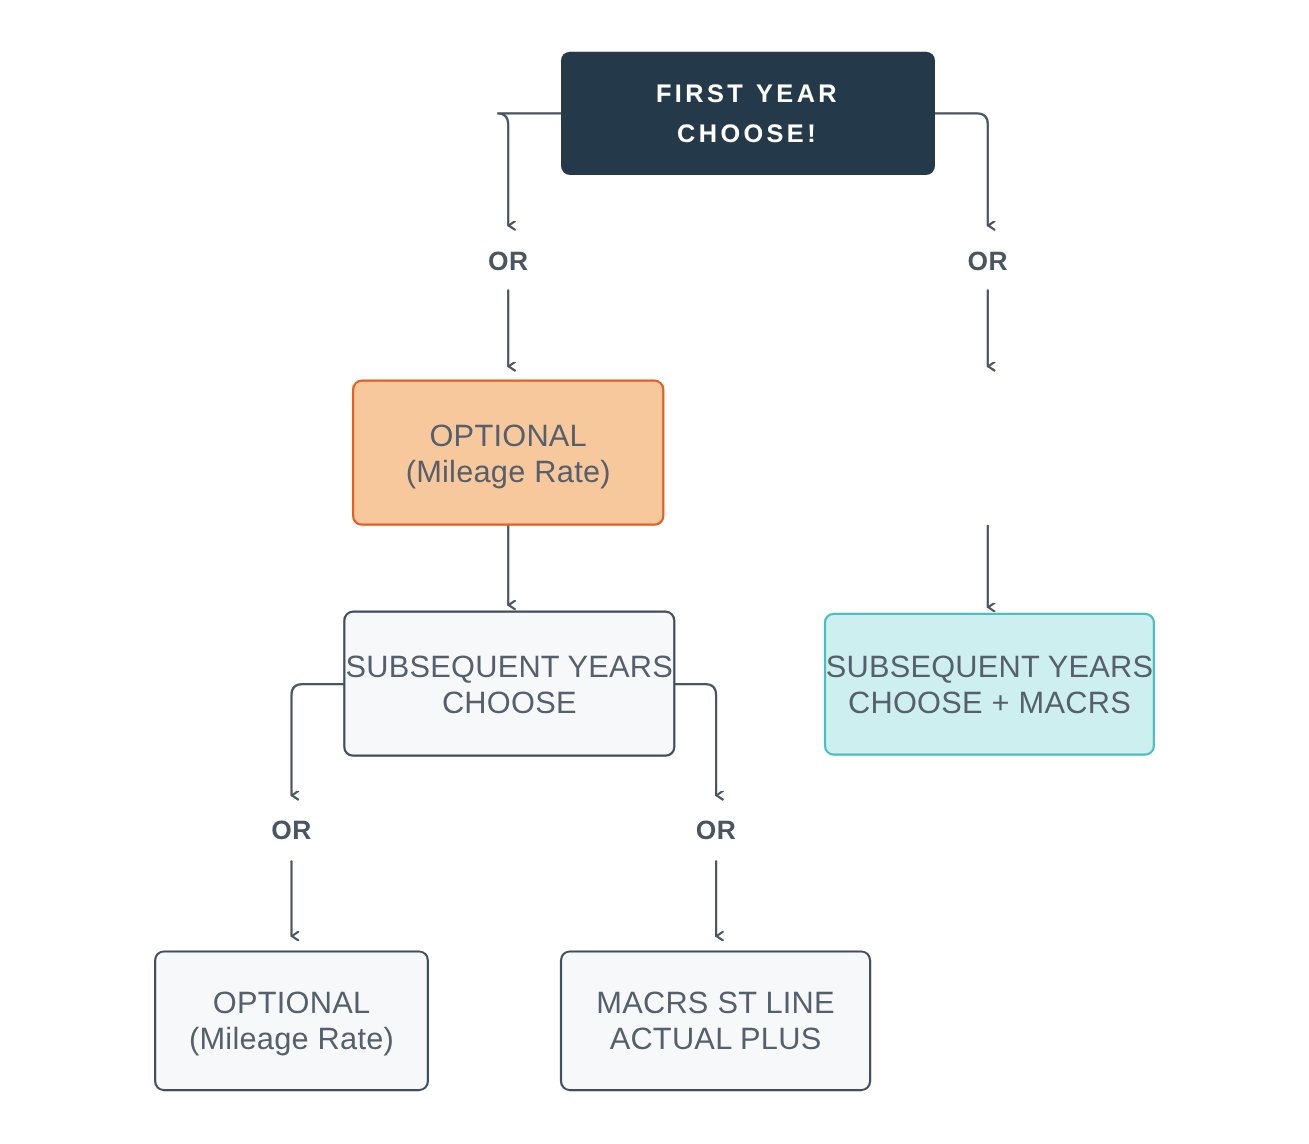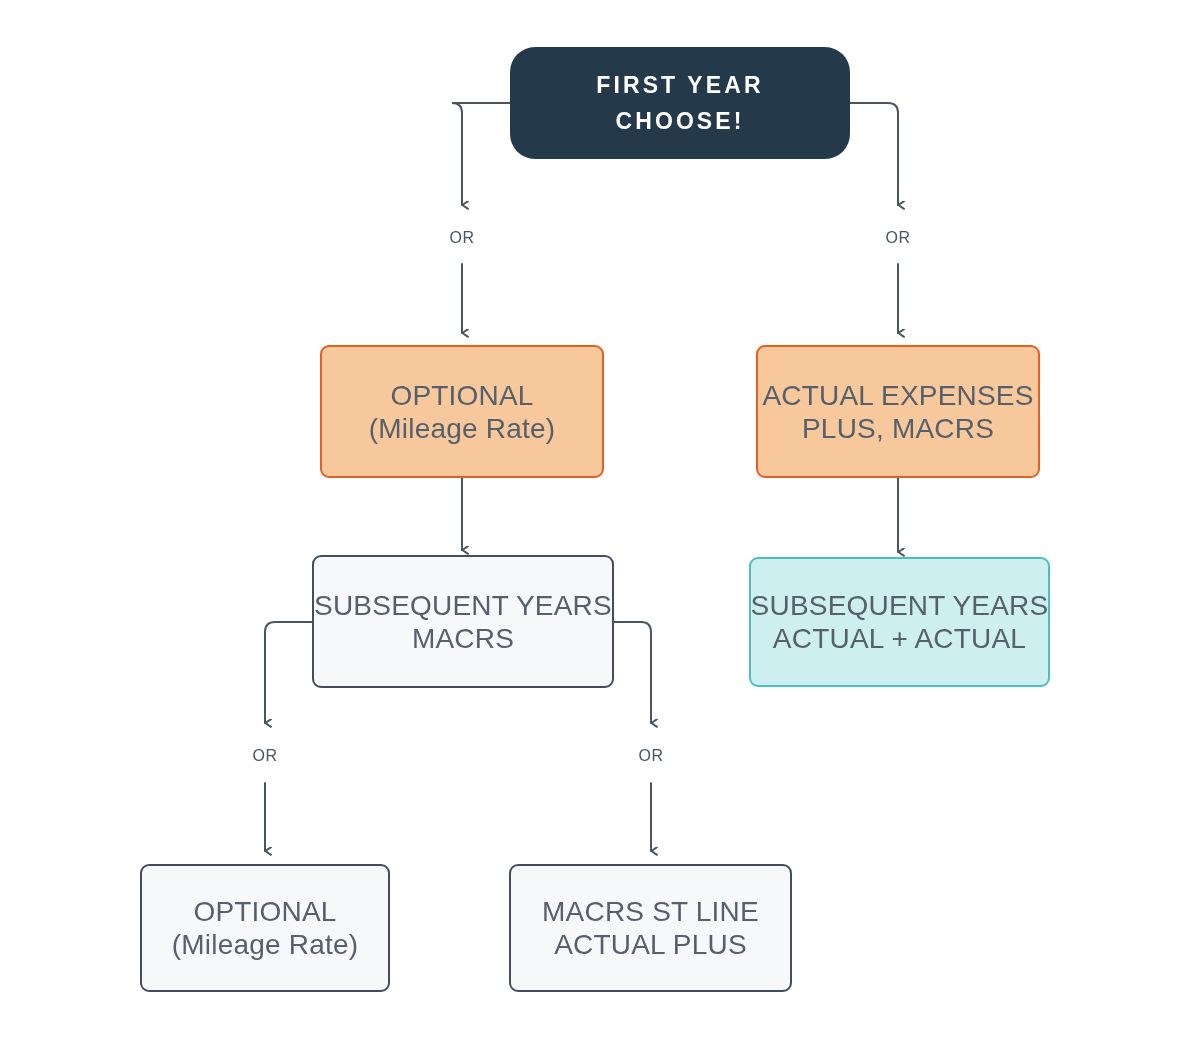--- a/index.html
+++ b/index.html
@@ -81,22 +81,22 @@
     font-size: 28px;
     font-weight: normal;
     line-height: 33px;
     letter-spacing: 0.2px;
   }
 
   
   .or-label {
     position: absolute;
     color: #4a5562;
-    font-size: 16px;
-    font-weight: normal;
+    font-size: 24px;
+    font-weight: bold;
     letter-spacing: 0.4px;
     line-height: 20px;
     text-align: center;
     transform: translate(-50%, -50%);
     white-space: nowrap;
   }
 </style>
 </head>
 <body>
 
@@ -126,43 +126,39 @@
       <path d="M 312 622 L 275 622 Q 265 622 265 632 L 265 723" marker-end="url(#arrowhead)"></path>
 
       <path d="M 614 622 L 641 622 Q 651 622 651 632 L 651 723" marker-end="url(#arrowhead)"></path>
 
       <path d="M 265 783 L 265 851" marker-end="url(#arrowhead)"></path>
 
       <path d="M 651 783 L 651 851" marker-end="url(#arrowhead)"></path>
     </g>
   </svg>
 
-  <div class="node node-dark" style="left:510px; top:47px; width:340px; height:112px;border-radius:25px;">
+  <div class="node node-dark" style="left:510px; top:47px; width:340px; height:112px;">
     <span class="line">FIRST YEAR</span>
     <span class="line">CHOOSE!</span>
   </div>
 
   <div class="node node-orange" style="left:320px; top:345px; width:284px; height:133px;">
     <span class="line">OPTIONAL</span>
     <span class="line">(Mileage Rate)</span>
   </div>
 
-  <div class="node node-orange" style="left:756px; top:345px; width:284px; height:133px;">
-    <span class="line">ACTUAL EXPENSES</span>
-    <span class="line">PLUS, MACRS</span>
-  </div>
 
   <div class="node node-gray" style="left:312px; top:555px; width:302px; height:133px;">
     <span class="line">SUBSEQUENT YEARS</span>
-    <span class="line">MACRS</span>
+    <span class="line">CHOOSE</span>
   </div>
 
   <div class="node node-teal" style="left:749px; top:557px; width:301px; height:130px;">
     <span class="line">SUBSEQUENT YEARS</span>
-    <span class="line">ACTUAL + ACTUAL</span>
+    <span class="line">CHOOSE + MACRS</span>
   </div>
 
   <div class="node node-gray" style="left:140px; top:864px; width:250px; height:128px;">
     <span class="line">OPTIONAL</span>
     <span class="line">(Mileage Rate)</span>
   </div>
 
   <div class="node node-gray" style="left:509px; top:864px; width:283px; height:128px;">
     <span class="line">MACRS ST LINE</span>
     <span class="line">ACTUAL PLUS</span>

